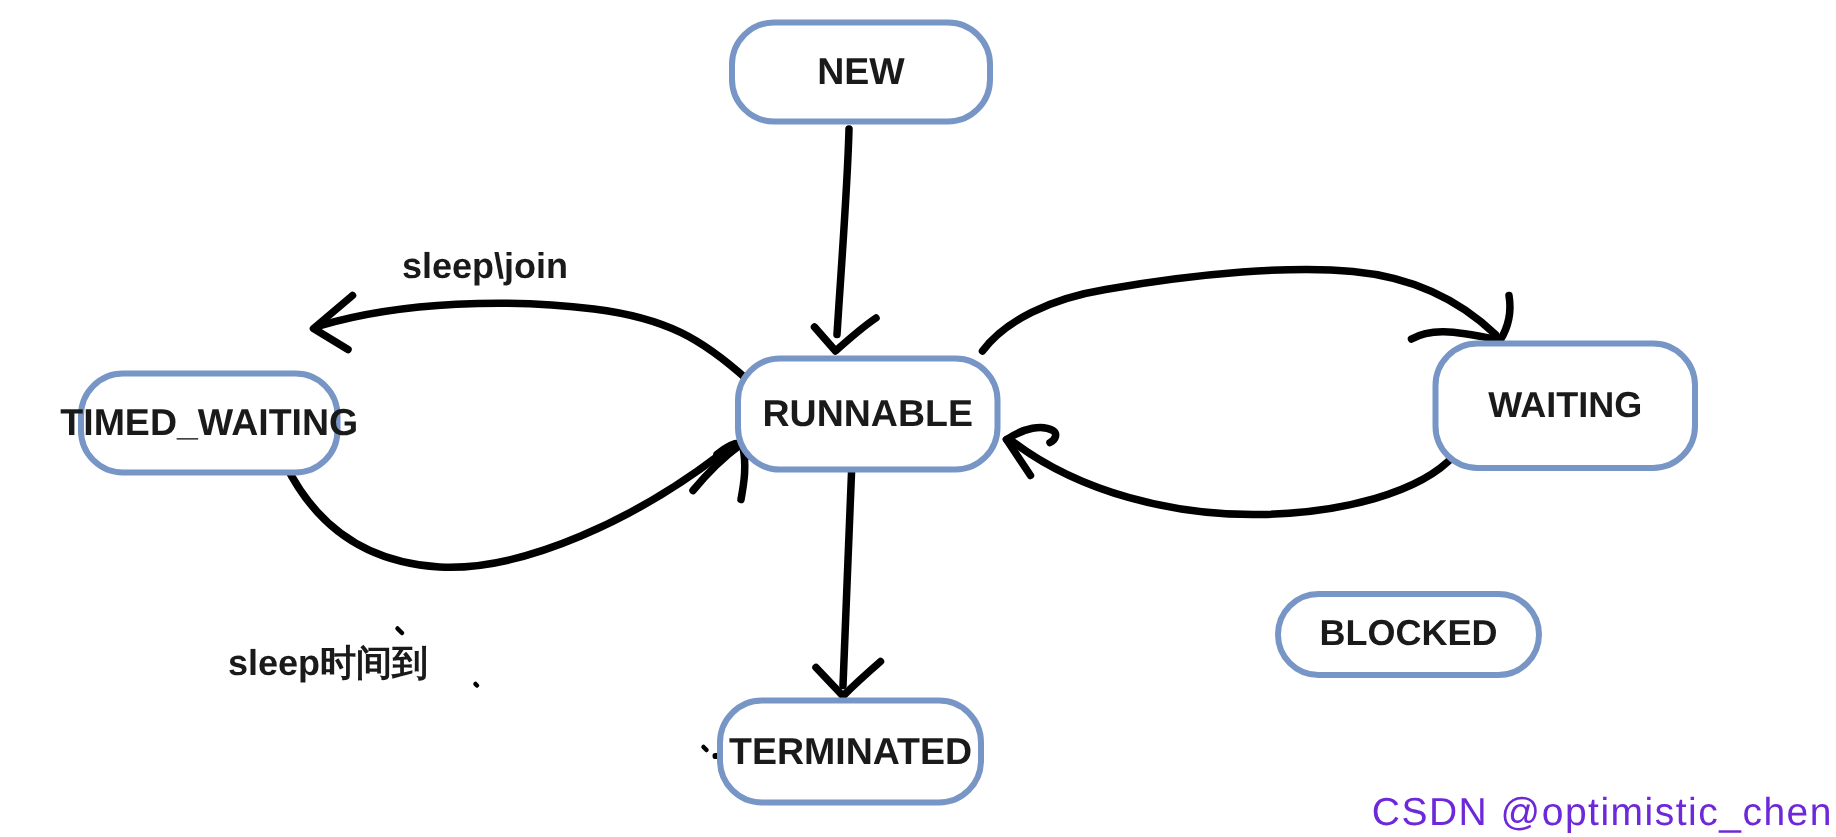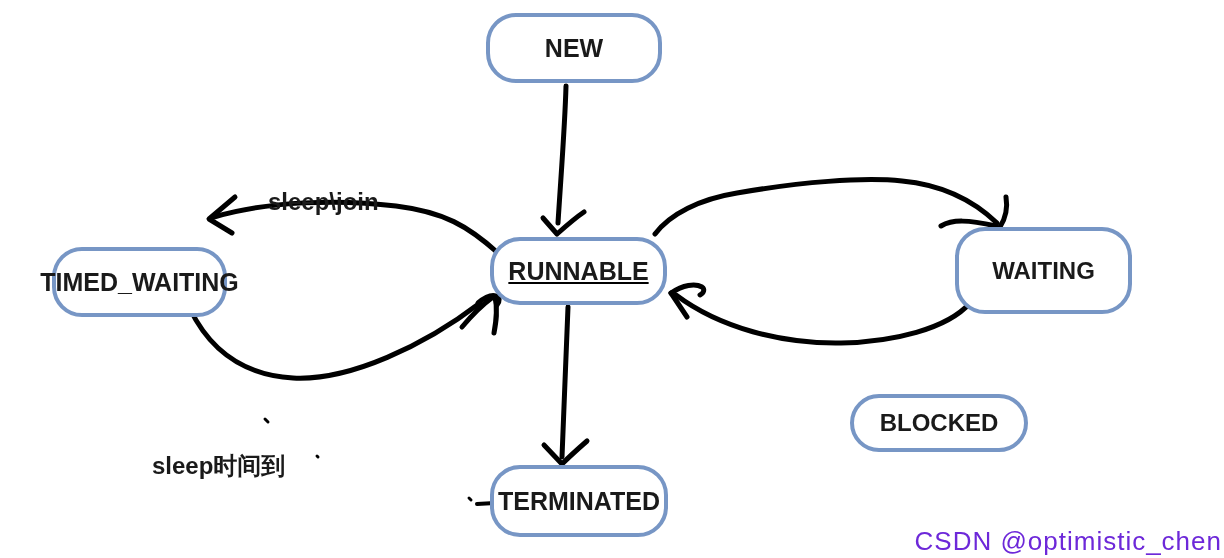--- a/index.html
+++ b/index.html
@@ -22,37 +22,36 @@
     box-sizing: border-box;
   }
   .node .lbl {
     font-weight: bold;
     color: #1a1a1a;
     white-space: nowrap;
     letter-spacing: 0px;
   }
   #node-new         { left: 486px; top: 13px;  width: 176px; height: 70px; }
   #node-timed       { left: 52px;  top: 247px; width: 175px; height: 70px; }
-  #node-runnable    { left: 490px; top: 237px; width: 177px; height: 68px; text-decoration: underline; }
+  #node-runnable    { left: 490px; top: 237px; width: 177px; height: 78px; }
   #node-waiting     { left: 955px; top: 227px; width: 177px; height: 87px; }
   #node-blocked     { left: 850px; top: 394px; width: 178px; height: 58px; }
-  #node-terminated  { left: 490px; top: 465px; width: 178px; height: 72px; }
+  #node-terminated  { left: 478px; top: 465px; width: 178px; height: 72px; }
   #node-new .lbl        { font-size: 25px; }
   #node-timed .lbl      { font-size: 25px; }
   #node-runnable .lbl   { font-size: 25px; }
   #node-waiting .lbl    { font-size: 24px; }
   #node-blocked .lbl    { font-size: 24px; }
   #node-terminated .lbl { font-size: 25px; }
   .edge-label {
     position: absolute;
     font-weight: bold;
     color: #1a1a1a;
     font-size: 24px;
     white-space: nowrap;
-    margin-top: 24px;
   }
   #label-sleep-join { left: 268px; top: 164px; }
   #label-sleep-time { left: 152px; top: 426px; }
   #watermark {
     position: absolute;
     right: 2px;
     top: 526px;
     font-size: 26px;
     color: #6d28d9;
     letter-spacing: 1px;

